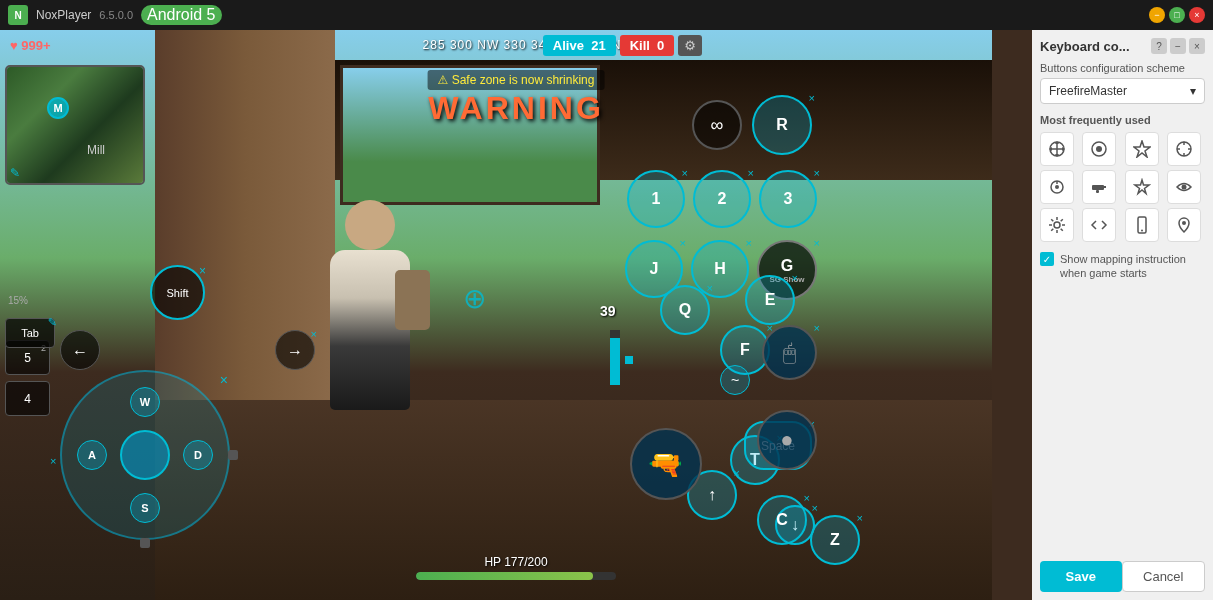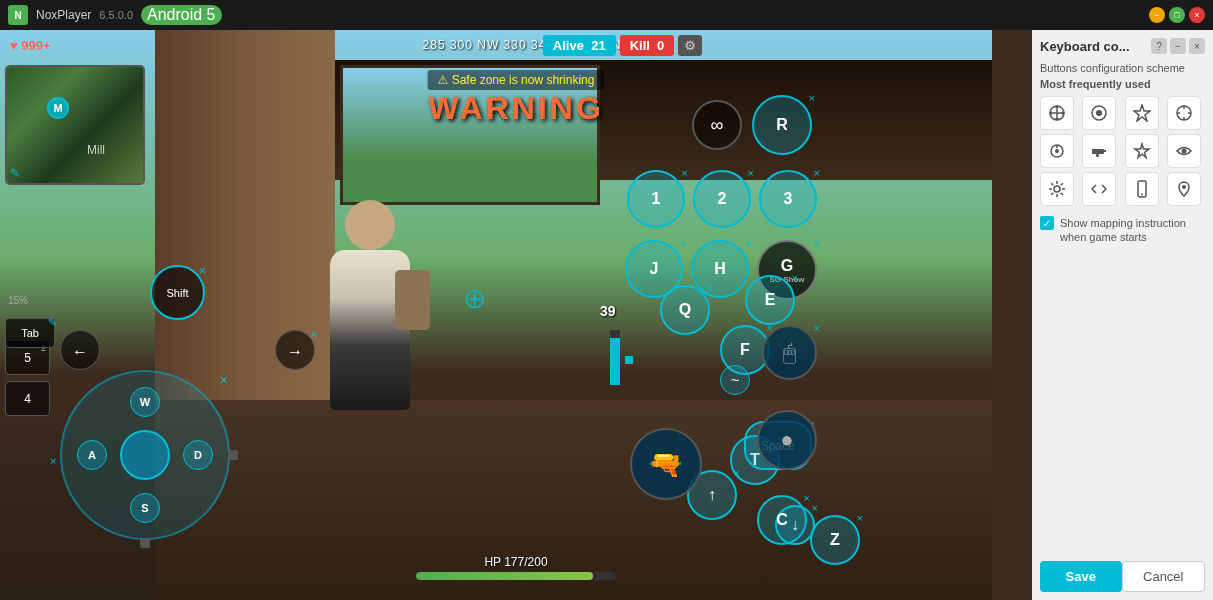--- a/index.html
+++ b/index.html
@@ -729,20 +729,24 @@
     <div class="panel-header">
       <span class="panel-title">Keyboard co...</span>
       <div style="display:flex;gap:3px;">
         <div class="panel-ctrl-btn">?</div>
         <div class="panel-ctrl-btn">−</div>
         <div class="panel-ctrl-btn">×</div>
       </div>
     </div>
 
     <div class="config-label">Buttons configuration scheme</div>
+    <div class="config-select">
+      <span>FreefireMaster</span>
+      <span>▾</span>
+    </div>
 
     <div class="section-label">Most frequently used</div>
     <div class="icon-grid">
 
       <div class="icon-cell" title="move">
         <svg width="18" height="18" viewBox="0 0 18 18">
             <circle cx="9" cy="9" r="7" fill="none" stroke="#555" stroke-width="1.5"></circle>
             <line x1="9" y1="2" x2="9" y2="16" stroke="#555" stroke-width="1.5"></line>
             <line x1="2" y1="9" x2="16" y2="9" stroke="#555" stroke-width="1.5"></line>
             <polygon points="9,1 7,4 11,4" fill="#555"></polygon>

